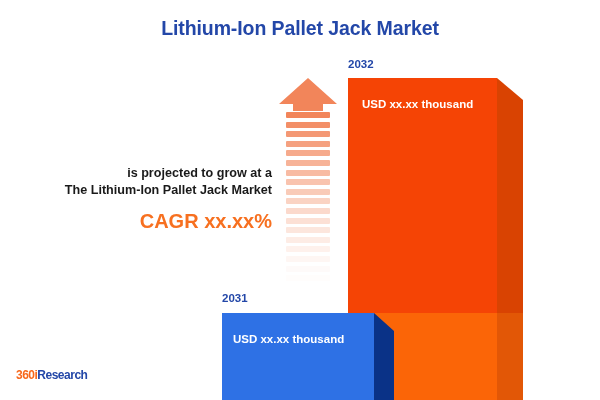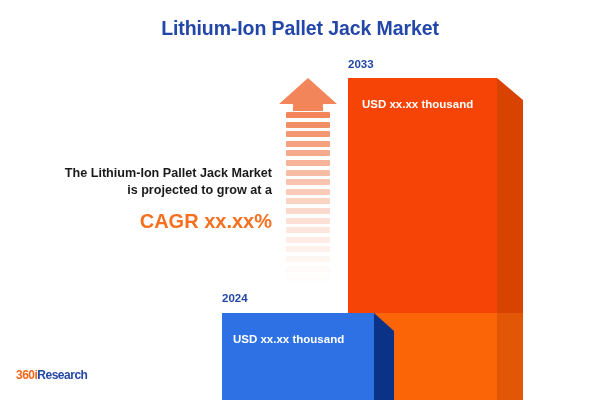--- a/index.html
+++ b/index.html
@@ -240,34 +240,34 @@
         <div class="stripe" style="background: rgba(242, 133, 90, 0.016);"></div>
         <div class="stripe" style="background: rgba(242, 133, 90, 0);"></div>
       </div>
   </div>
 
   <div id="bar-2032-group">
     <div id="bar-2032-front"></div>
     <div id="bar-2032-lower-tint"></div>
     <div id="bar-2032-side"></div>
     <div id="bar-2032-side-lower-tint"></div>
-    <div id="bar-2032-label">2033</div>
+    <div id="bar-2032-label">2032</div>
     <div id="bar-2032-value">USD xx.xx thousand</div>
   </div>
 
   <div id="bar-2024-group">
     <div id="bar-2024-front"></div>
     <div id="bar-2024-side"></div>
-    <div id="bar-2024-label">2024</div>
+    <div id="bar-2024-label">2031</div>
     <div id="bar-2024-value">USD xx.xx thousand</div>
   </div>
 
   <div id="cagr-block">
+    <div class="cagr-line">is projected to grow at a</div>
     <div class="cagr-line">The Lithium-Ion Pallet Jack Market</div>
-    <div class="cagr-line">is projected to grow at a</div>
     <div id="cagr-value">CAGR xx.xx%</div>
   </div>
 
   <div id="logo">
     <span id="logo-360i">360i</span><span id="logo-research">Research</span>
   </div>
 
 </div>
 
 </body></html>

